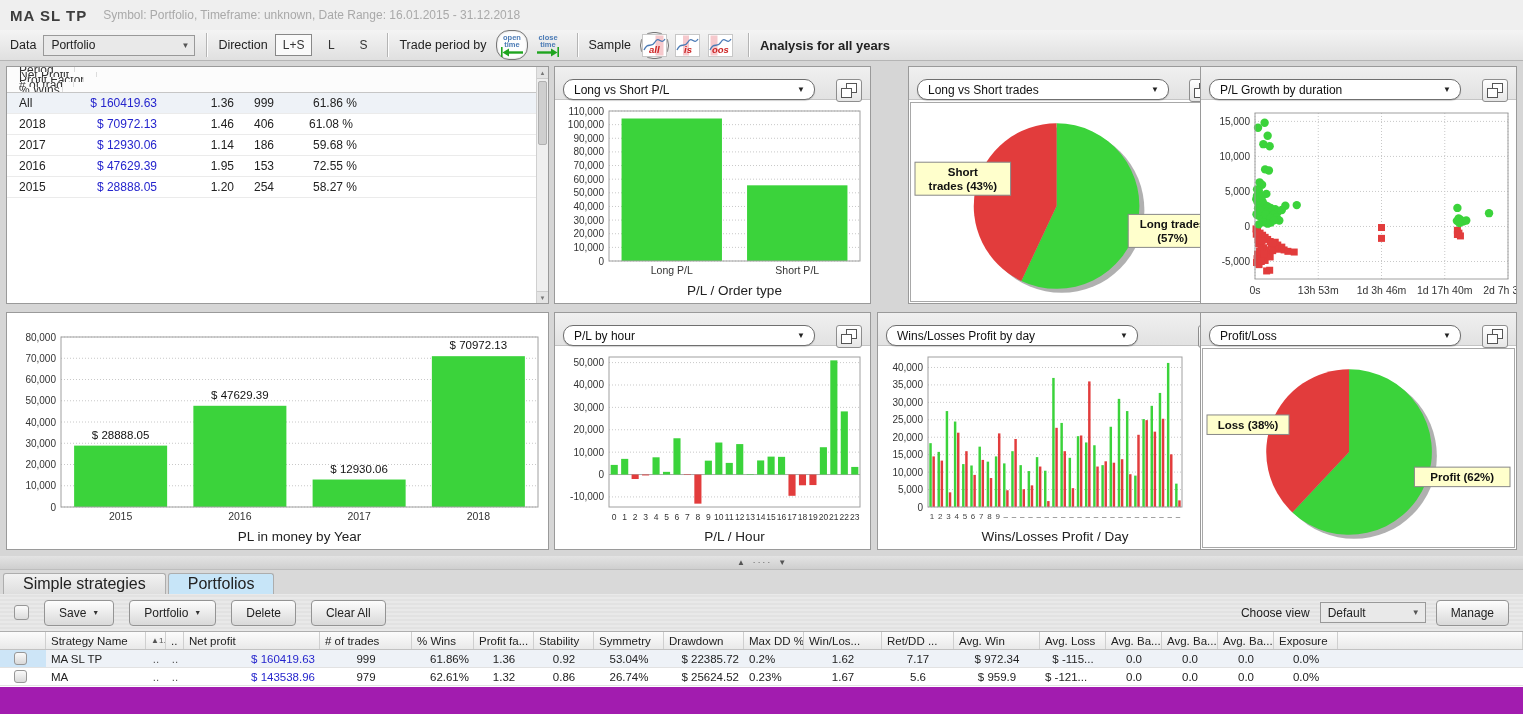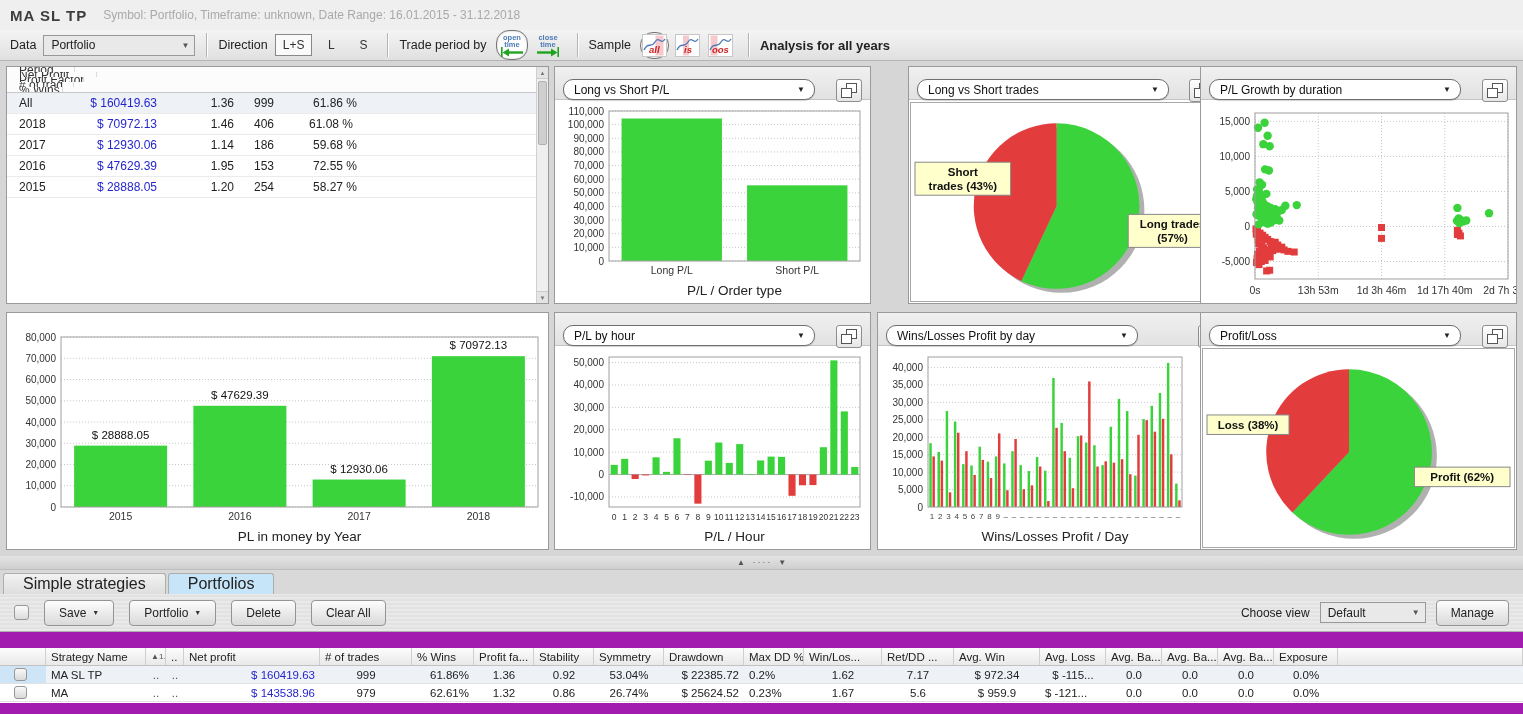--- a/index.html
+++ b/index.html
@@ -57,21 +57,21 @@
 .btab{height:21px;line-height:19px;padding:0 19px;font-size:16px;background:linear-gradient(#f2f2f2,#dedede);border:1px solid #adadad;border-bottom:none;border-radius:3px 3px 0 0;white-space:nowrap;}
 .btab.active{background:#c7e5f8;}
 
 .btoolbar{height:38px;background:repeating-linear-gradient(0deg,#e9e9e9 0 2px,#e2e2e2 2px 4px),linear-gradient(#ececec,#d8d8d8);border-bottom:1px solid #aeaeae;display:flex;align-items:center;padding:0 14px;gap:15px;font-size:12px;}
 .btn{height:26px;padding:0 14px;border:1px solid #949494;border-radius:4px;background:linear-gradient(#fdfdfd,#d9d9d9);font-size:12px;color:#222;display:flex;align-items:center;gap:6px;white-space:nowrap;}
 .btn .arr{font-size:7px;color:#333;}
 .chk{width:15px;height:15px;border:1px solid #979797;border-radius:3px;background:linear-gradient(#fbfbfb,#dcdcdc);flex:0 0 15px;}
 .bt-right{margin-left:auto;display:flex;align-items:center;gap:10px;}
 
 .stable{height:55px;font-size:11.5px;background:#fff;}
-.sthead{display:flex;height:18px;background:linear-gradient(#fcfcfc,#e9e9e9);border-bottom:1px solid #c2c2c2;margin-top:16px;}
+.sthead{display:flex;height:18px;background:linear-gradient(#fcfcfc,#e9e9e9);border-bottom:1px solid #c2c2c2;}
 .sth{border-right:1px solid #cfcfcf;display:flex;align-items:center;padding:0 5px;color:#222;overflow:hidden;white-space:nowrap;}
 .str{display:flex;height:18px;align-items:center;border-bottom:1px solid #e2e2e2;background:#fff;}
 .str.sel{background:#eef2f7;}
 .str.sel .cbcell{background:#cde5f7;}
 .std{overflow:hidden;white-space:nowrap;padding:0 5px;}
 .cbcell{height:100%;display:flex;align-items:center;padding-left:14px;}
 .rchk{width:13px;height:13px;border:1px solid #979797;border-radius:3px;background:linear-gradient(#fafafa,#d9d9d9);}
 .dots{color:#555;}
 svg{display:block;}
 </style>

